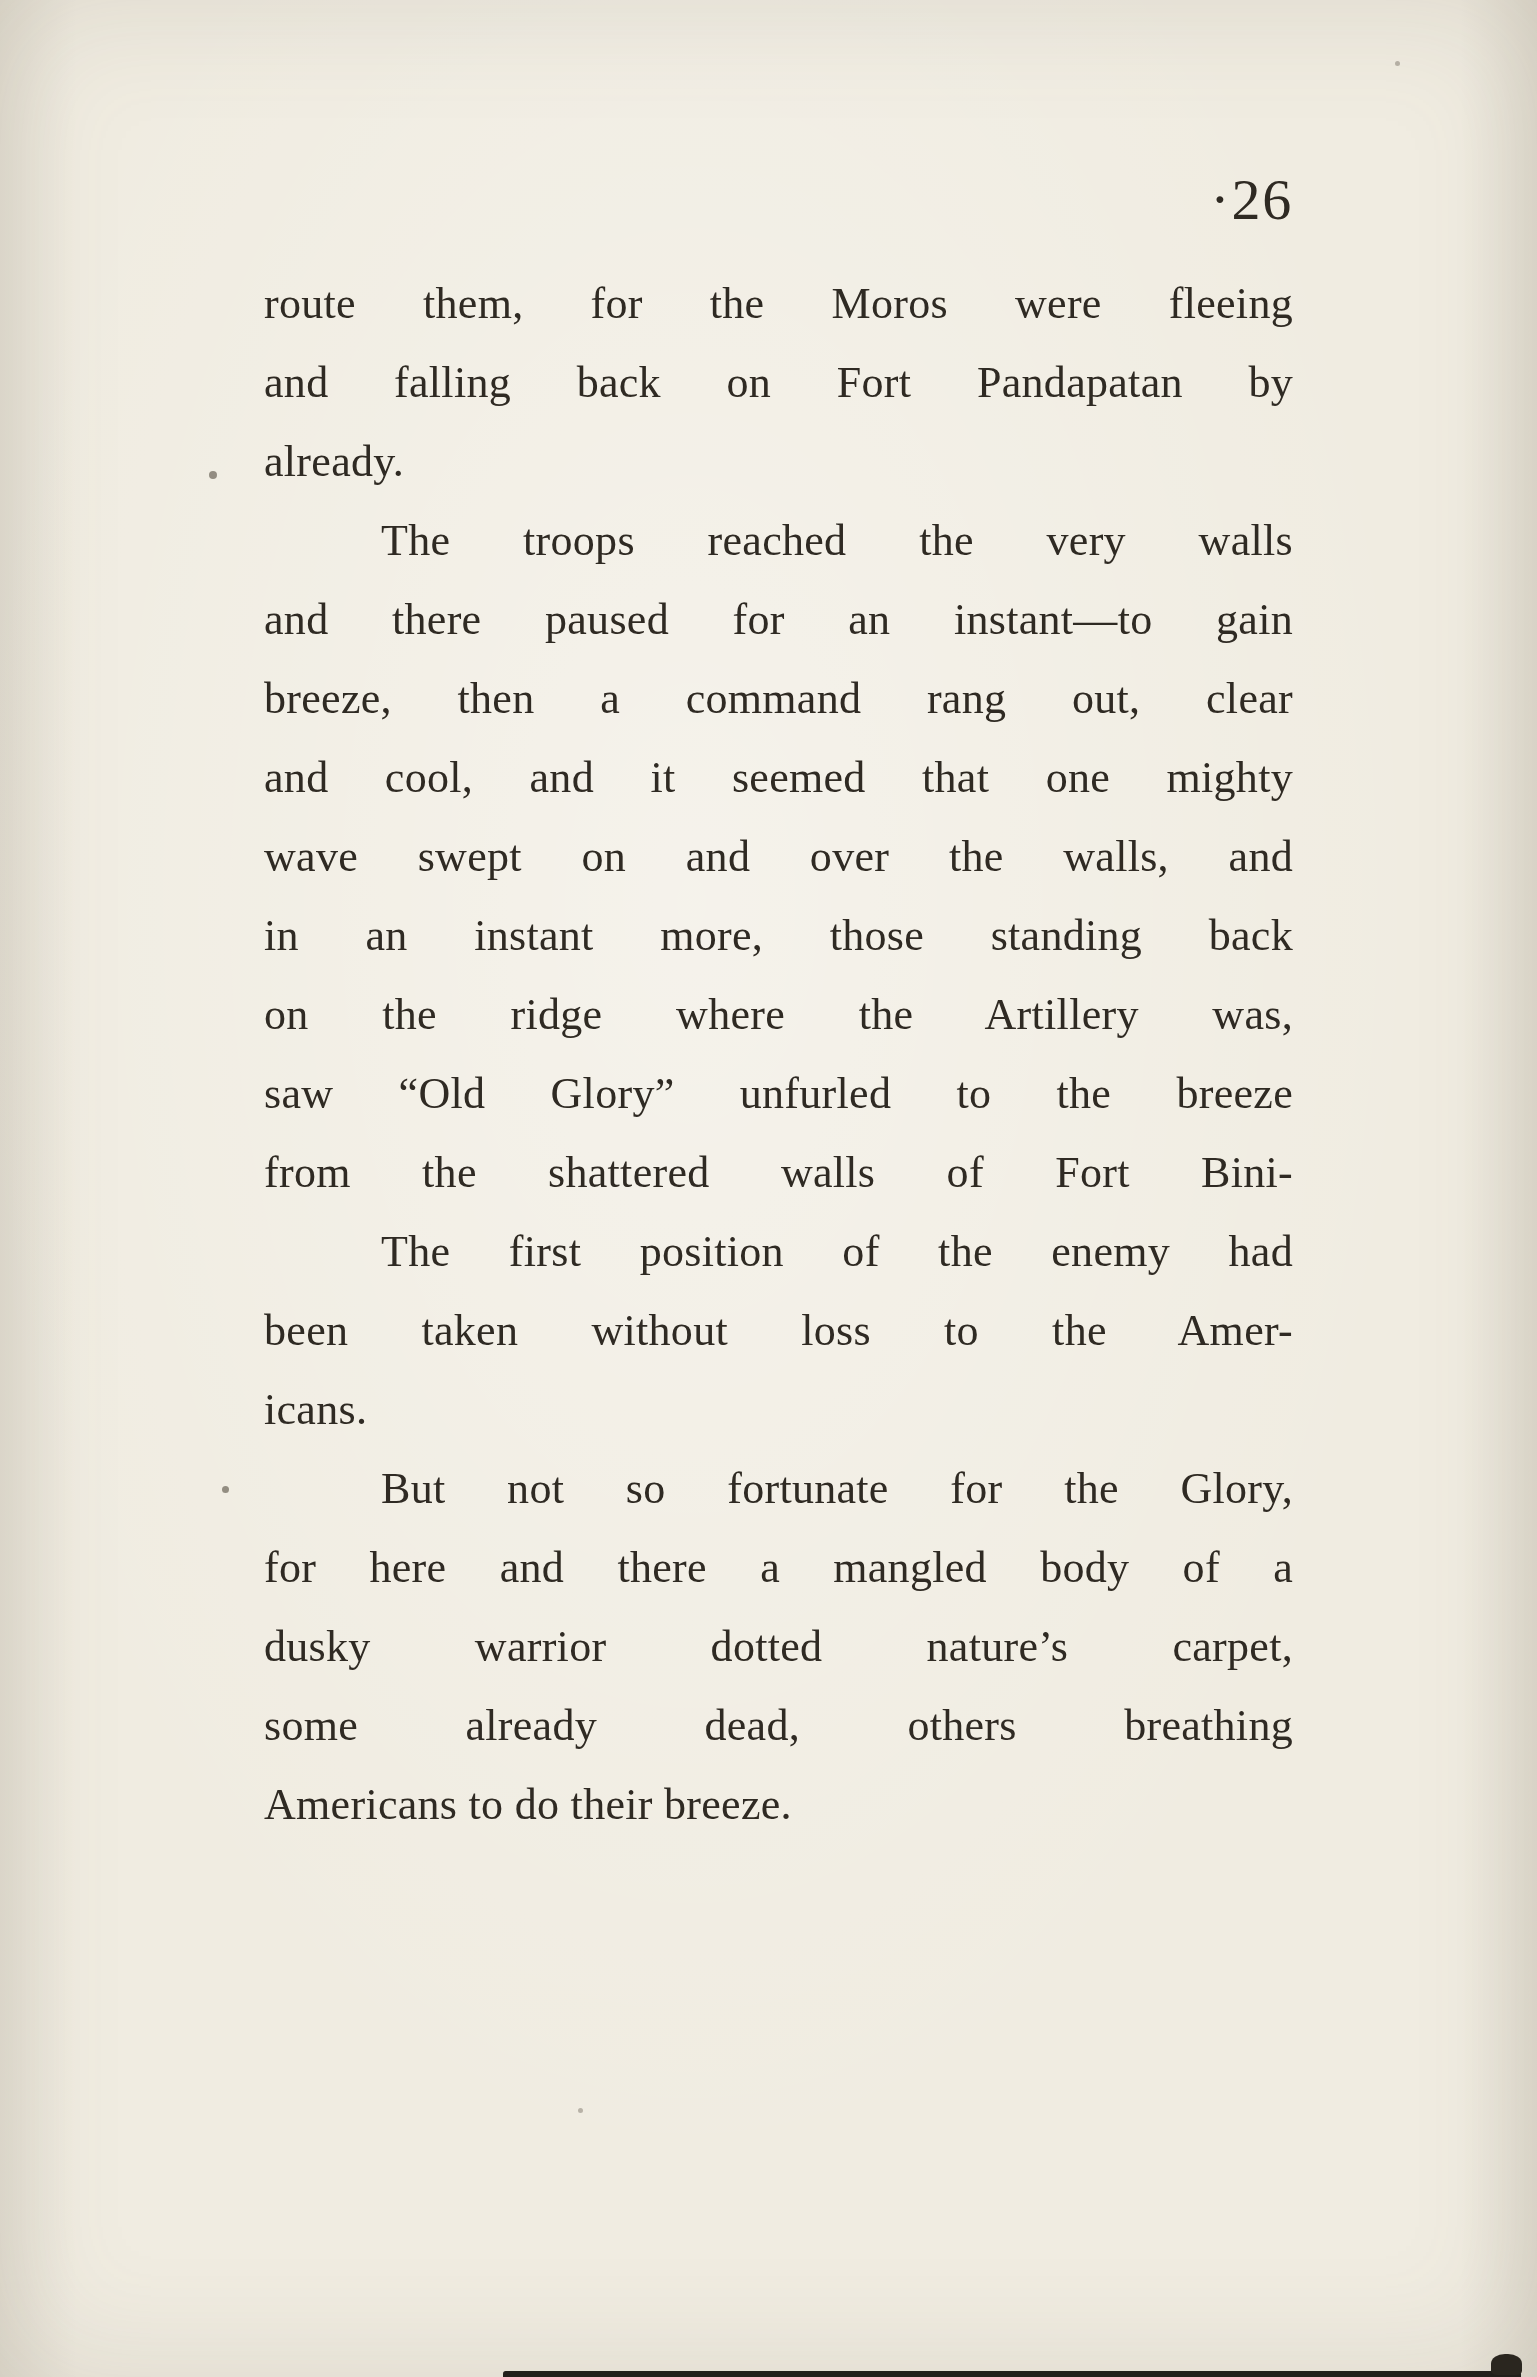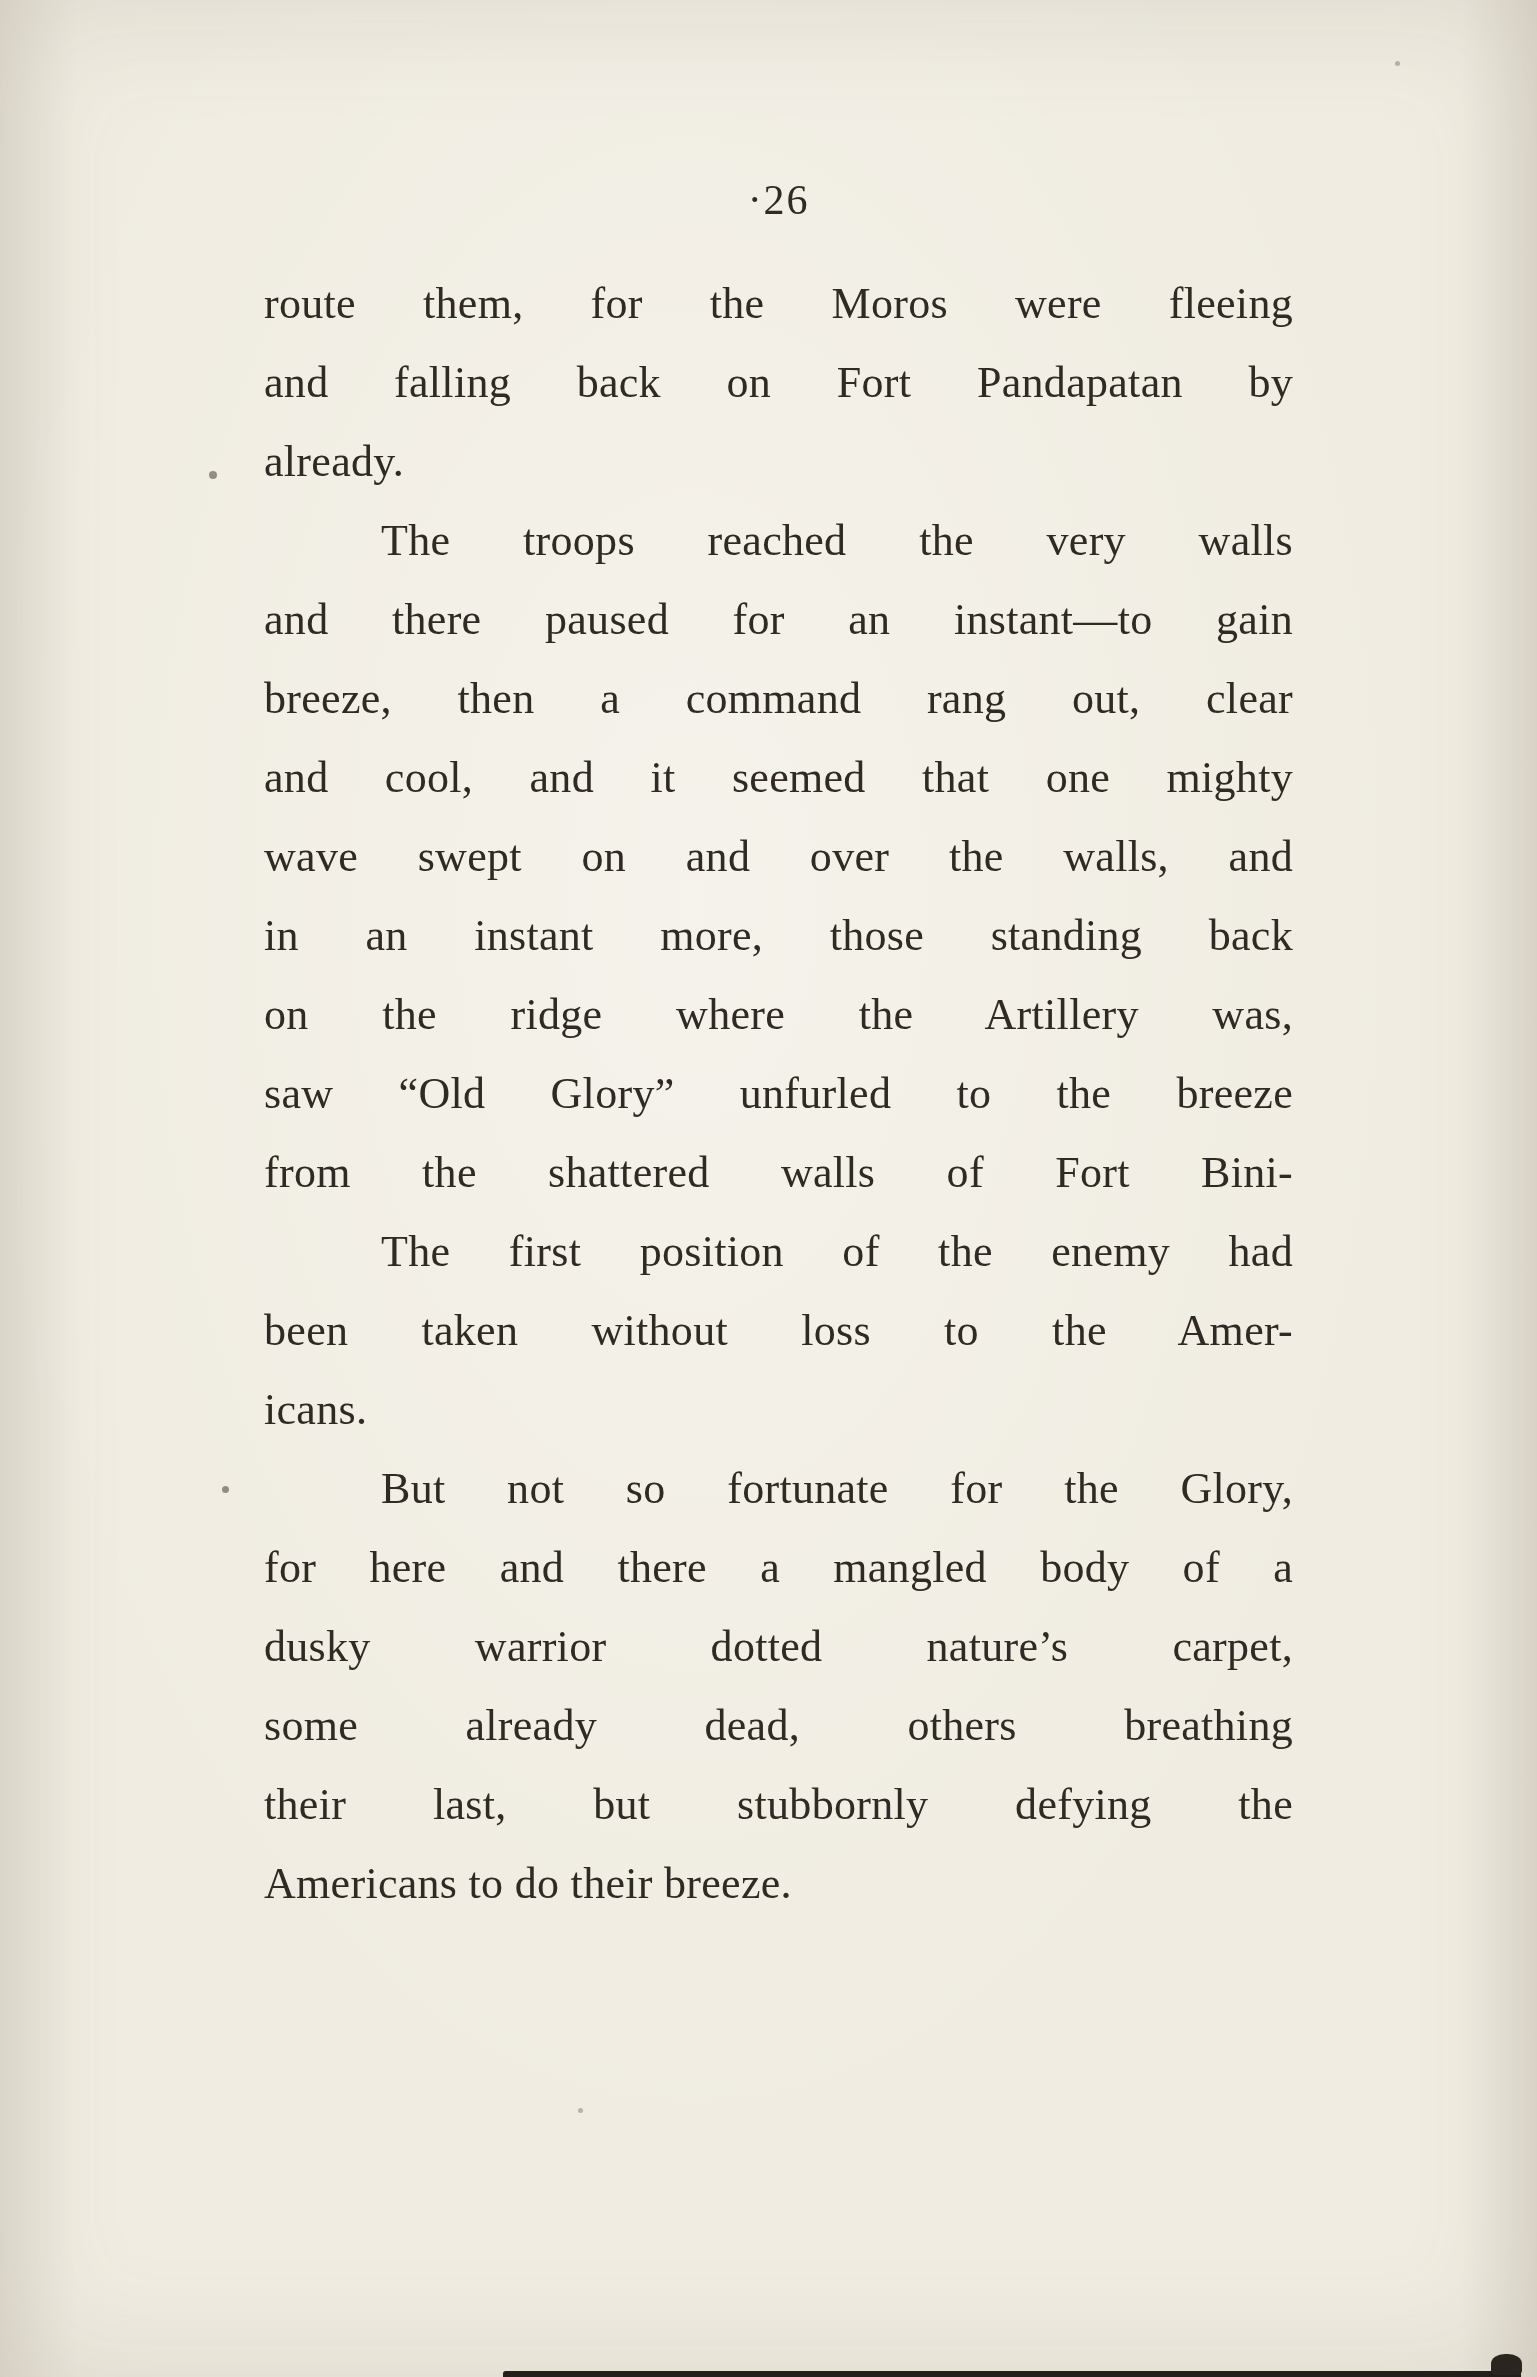--- a/index.html
+++ b/index.html
@@ -21,22 +21,22 @@
       radial-gradient(ellipse at 45% 38%, rgba(255,255,255,0.35), rgba(0,0,0,0) 62%),
       linear-gradient(90deg, rgba(120,110,90,0.10), rgba(0,0,0,0) 5%, rgba(0,0,0,0) 95%, rgba(120,110,90,0.12)),
       var(--paper, #f0ece1);
     box-shadow: inset 0 0 126px rgba(110,100,80,0.16);
   }
   .page-number {
     position: absolute;
     top: 173px;
     left: 264px;
     width: 1029px;
-    text-align: center;
-    font-size: 42px;
+    text-align: right;
+    font-size: 58px;
     line-height: 54px;
     letter-spacing: 1.8px;
     color: var(--ink, #2f2a23);
   }
   .text-block {
     position: absolute;
     left: 264px;
     top: 264px;
     width: 1029px;
     font-size: 44px;
@@ -103,21 +103,20 @@
       <div class="line">on the ridge where the Artillery was,</div>
       <div class="line">saw “Old Glory” unfurled to the breeze</div>
       <div class="line">from the shattered walls of Fort Bini-</div>
       <div class="line indent">The first position of the enemy had</div>
       <div class="line">been taken without loss to the Amer-</div>
       <div class="line last">icans.</div>
       <div class="line indent">But not so fortunate for the Glory,</div>
       <div class="line">for here and there a mangled body of a</div>
       <div class="line">dusky warrior dotted nature’s carpet,</div>
       <div class="line">some already dead, others breathing</div>
-      <div class="line">their last, but stubbornly defying the</div>
       <div class="line last">Americans to do their breeze.</div>
     </div>
 
   <div class="speck s1"></div>
   <div class="speck s2"></div>
   <div class="speck s3"></div>
   <div class="speck s4"></div>
 
   <div class="bottom-strip"></div>
   <div class="corner-mark"></div>

